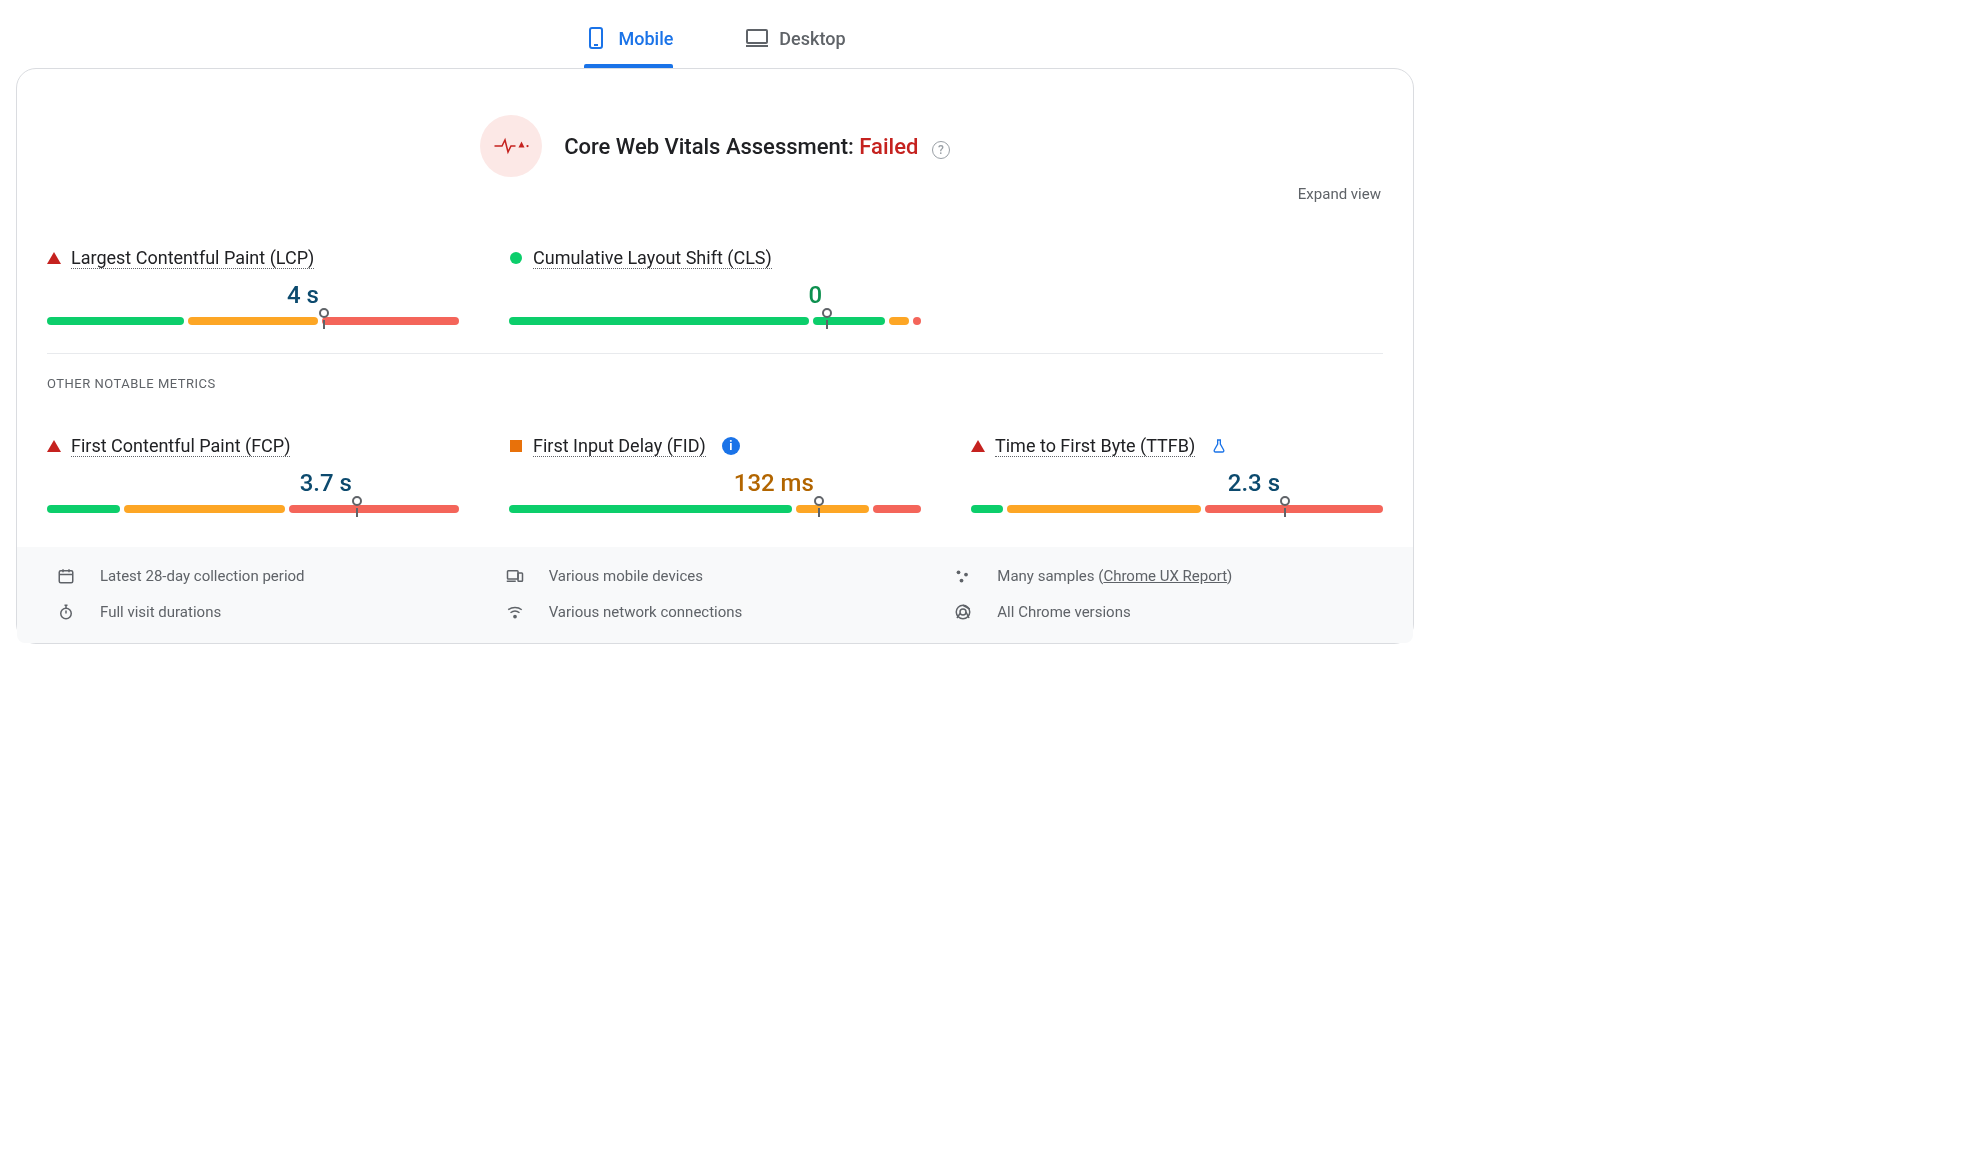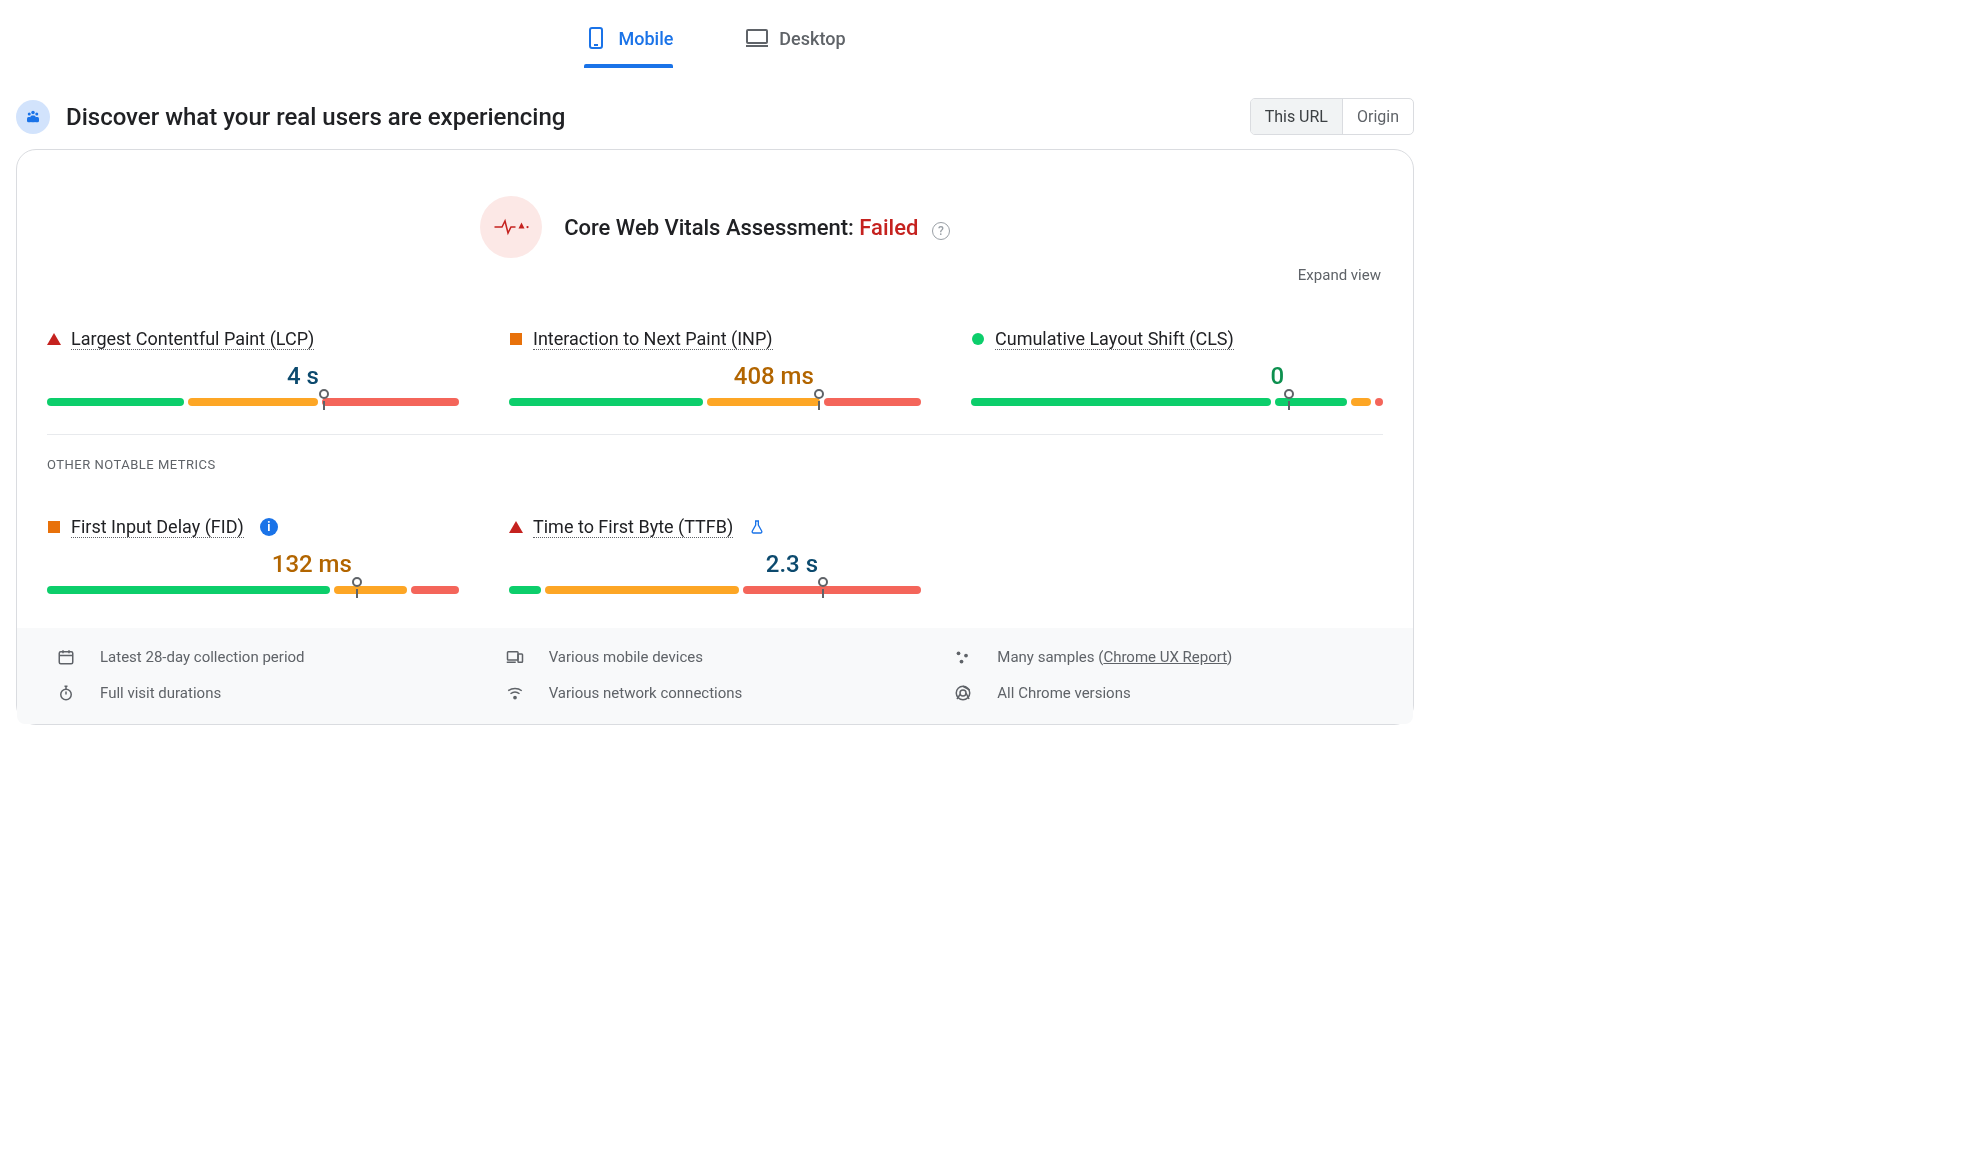--- a/index.html
+++ b/index.html
@@ -86,39 +86,20 @@
     </div>
     <div class="tab">
       <svg viewBox="0 0 24 24" fill="none" stroke="#5f6368" stroke-width="2">
           <rect x="2" y="4" width="20" height="13" rx="1"></rect>
           <line x1="1" y1="20" x2="23" y2="20"></line>
         </svg>
       <span>Desktop</span>
     </div>
   </div>
 
-  <div class="headrow">
-    <div class="headrow-left">
-      <div class="round-icon">
-        <svg viewBox="0 0 24 24" fill="#1a73e8">
-            <circle cx="7" cy="8" r="2"></circle>
-            <circle cx="17" cy="8" r="2"></circle>
-            <circle cx="12" cy="6" r="2.3"></circle>
-            <rect x="4" y="12" width="6" height="7" rx="2"></rect>
-            <rect x="14" y="12" width="6" height="7" rx="2"></rect>
-            <rect x="8.5" y="10" width="7" height="9" rx="2"></rect>
-          </svg>
-      </div>
-      <div class="h1">Discover what your real users are experiencing</div>
-    </div>
-    <div class="toggle">
-      <div class="sel">This URL</div>
-      <div>Origin</div>
-    </div>
-  </div>
 
   <div class="card">
 
     <div class="assess">
       <div class="pulse-badge">
         <svg viewBox="0 0 48 24">
             <polyline points="2,12 12,12 16,4 20,20 24,12 30,12" fill="none" stroke="#c5221f" stroke-width="2"></polyline>
             <polygon points="38,6 42,14 34,14" fill="#c5221f"></polygon>
             <circle cx="46" cy="12" r="1.5" fill="#c5221f"></circle>
           </svg>
@@ -142,35 +123,20 @@
         </div>
         <div class="value-row v-red" style="padding-right:34%">4 s</div>
         <div class="bar">
           <div class="seg g" style="flex:34"></div>
             <div class="seg o" style="flex:32"></div>
             <div class="seg r" style="flex:34"></div>
           <div class="pin" style="left:66%"></div>
         </div>
       </div>
 
-      <div>
-        <div class="metric-title">
-          <span class="mark">
-              <span class="sq-orange"></span>
-            </span>
-          <span class="name">Interaction to Next Paint (INP)</span>
-        </div>
-        <div class="value-row v-orange" style="padding-right:26%">408 ms</div>
-        <div class="bar">
-          <div class="seg g" style="flex:48"></div>
-            <div class="seg o" style="flex:28"></div>
-            <div class="seg r" style="flex:24"></div>
-          <div class="pin" style="left:74%"></div>
-        </div>
-      </div>
 
       <div>
         <div class="metric-title">
           <span class="mark">
               <span class="dot-green"></span>
             </span>
           <span class="name">Cumulative Layout Shift (CLS)</span>
         </div>
         <div class="value-row v-green" style="padding-right:24%">0</div>
         <div class="bar">
@@ -181,20 +147,35 @@
           <div class="pin" style="left:76%"></div>
         </div>
       </div>
     </div>
 
     <hr class="sep">
     <div class="section-label">OTHER NOTABLE METRICS</div>
 
     <div class="grid">
 
+      <div>
+        <div class="metric-title">
+          <span class="mark">
+              <span class="tri-red"></span>
+            </span>
+          <span class="name">First Contentful Paint (FCP)</span>
+        </div>
+        <div class="value-row v-red" style="padding-right:26%">3.7 s</div>
+        <div class="bar">
+          <div class="seg g" style="flex:18"></div>
+            <div class="seg o" style="flex:40"></div>
+            <div class="seg r" style="flex:42"></div>
+          <div class="pin" style="left:74%"></div>
+        </div>
+      </div>
 
       <div>
         <div class="metric-title">
           <span class="mark">
               <span class="sq-orange"></span>
             </span>
           <span class="name">First Input Delay (FID)</span>
           <span class="info-dot">i</span>
         </div>
         <div class="value-row v-orange" style="padding-right:26%">132 ms</div>

